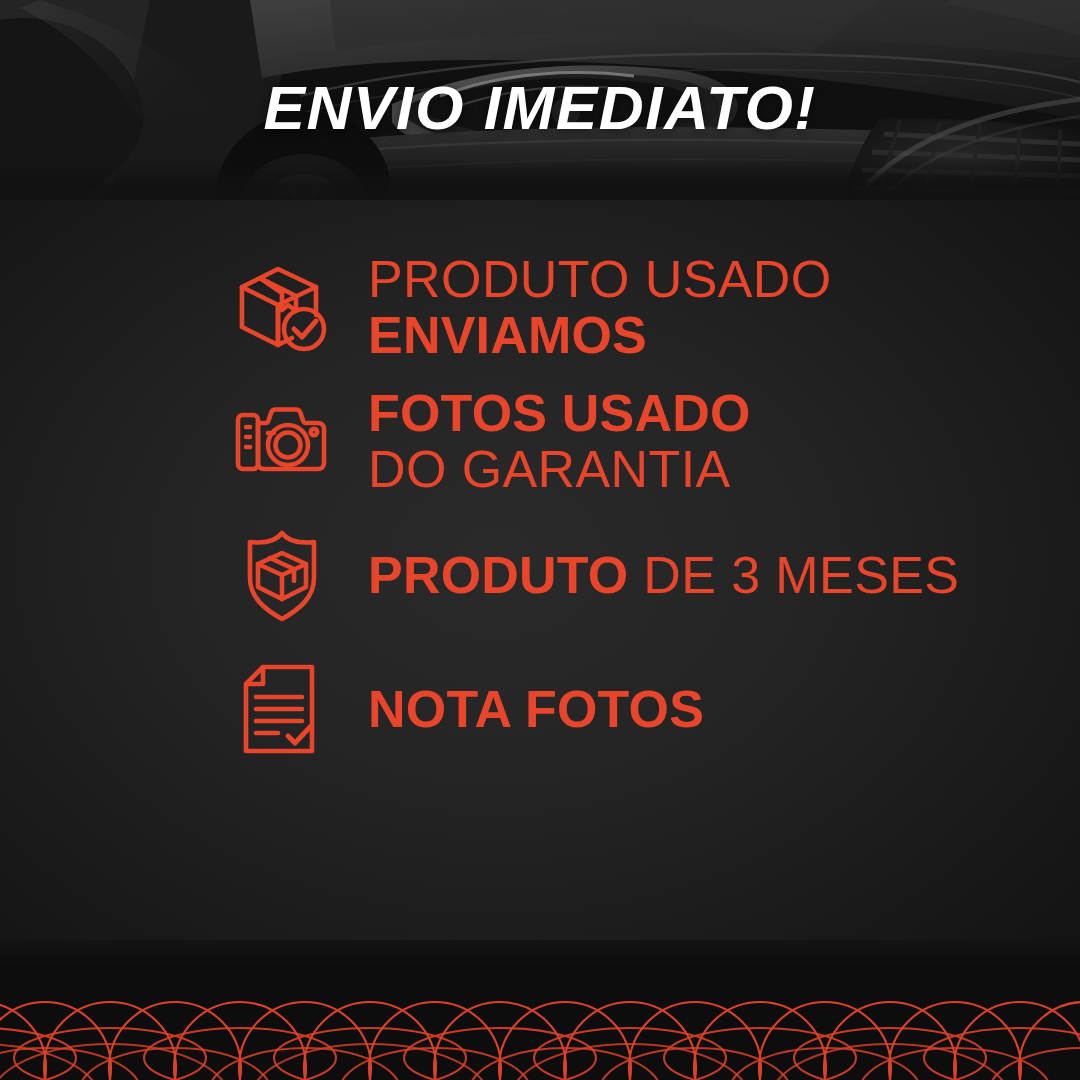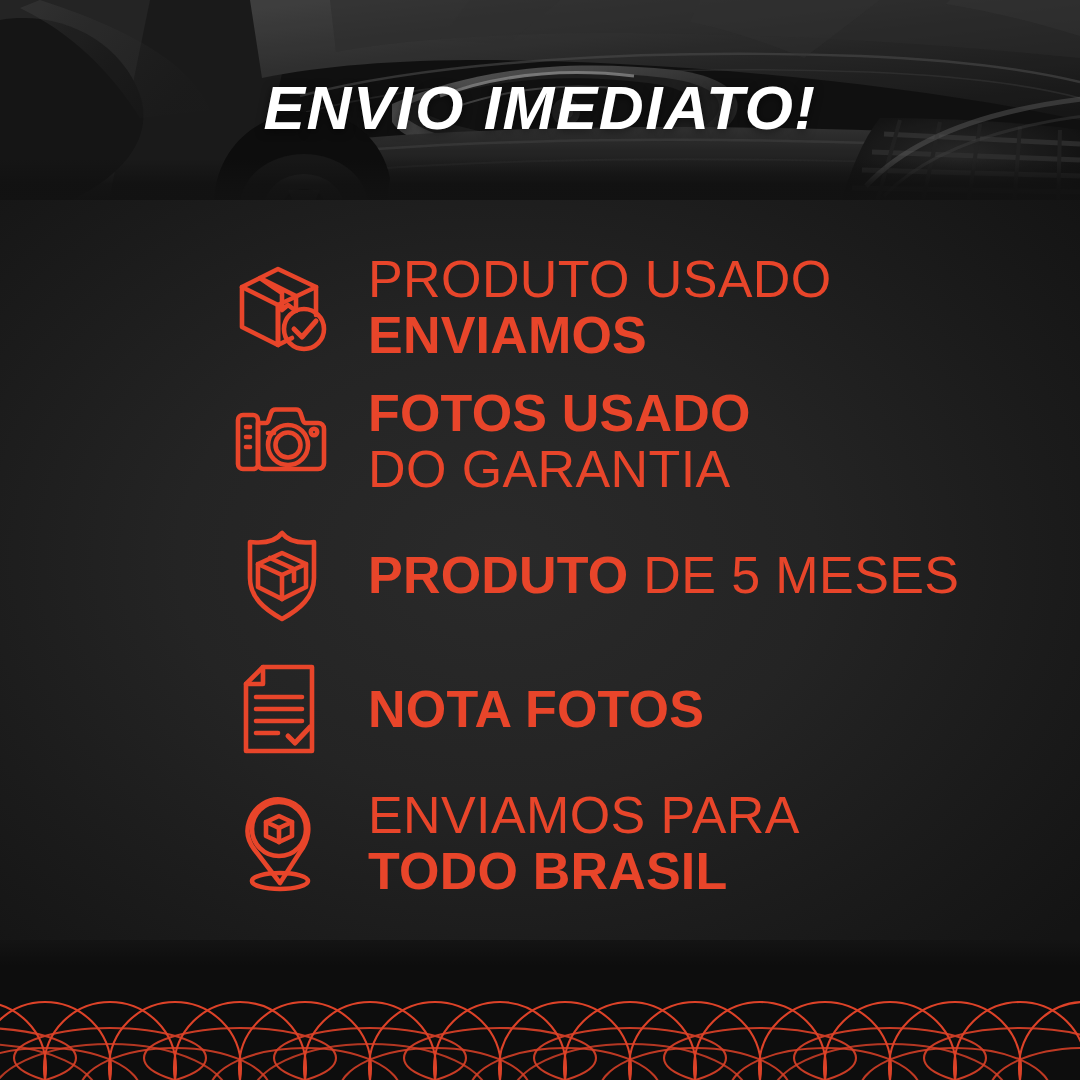--- a/index.html
+++ b/index.html
@@ -267,54 +267,38 @@
         <div class="ficon">
           <svg width="104" height="104" viewBox="0 0 104 104" fill="none" stroke="#e8452a" stroke-width="4.6" stroke-linecap="round" stroke-linejoin="round">
             <path d="M52 10 C46 18 36 21 20 19 L20 55 C20 74 34 86 52 96 C70 86 84 74 84 55 L84 19 C68 21 58 18 52 10 Z"></path>
             <path d="M28 41 L52 30 L76 41 L52 52 Z"></path>
             <path d="M28 41 L28 64 L52 76 L52 52"></path>
             <path d="M76 41 L76 64 L52 76"></path>
             <path d="M40 35 L64 46 L64 58"></path>
           </svg>
         </div>
         <div class="ftext">
-          <span class="line l2"><b class="bold">PRODUTO</b><span class="reg"> DE 5 MESES</span></span>
+          <span class="line l2"><b class="bold">PRODUTO</b><span class="reg"> DE 3 MESES</span></span>
         </div>
       </div>
 
       <div class="feature">
         <div class="ficon">
           <svg width="104" height="104" viewBox="0 0 104 104" fill="none" stroke="#e8452a" stroke-width="4.6" stroke-linecap="round" stroke-linejoin="round">
             <path d="M33 10 L82 10 L82 94 L16 94 L16 27 Z"></path>
             <path d="M33 10 L33 27 L16 27"></path>
             <path d="M26 40 L72 40 M26 52 L72 52 M26 64 L72 64 M26 76 L48 76"></path>
             <path d="M58 79 L65 86 L80 70" stroke-width="5"></path>
           </svg>
         </div>
         <div class="ftext">
           <span class="line l2 bold">NOTA FOTOS</span>
         </div>
       </div>
 
-      <div class="feature">
-        <div class="ficon">
-          <svg width="104" height="104" viewBox="0 0 104 104" fill="none" stroke="#e8452a" stroke-width="4.6" stroke-linecap="round" stroke-linejoin="round">
-            <path d="M24 58 C18 50 16 40 19 31 C24 15 39 6 54 9 C70 12 80 26 78 42 C77 50 74 56 70 61 L50 92 Z"></path>
-            <circle cx="49" cy="38" r="27"></circle>
-            <path d="M36 31 L49 25 L62 31 L49 37 Z"></path>
-            <path d="M36 31 L36 45 L49 51 L49 37"></path>
-            <path d="M62 31 L62 45 L49 51"></path>
-            <ellipse cx="50" cy="90" rx="28" ry="8"></ellipse>
-          </svg>
-        </div>
-        <div class="ftext">
-          <span class="line l1 reg">ENVIAMOS PARA</span>
-          <span class="line l2 bold">TODO BRASIL</span>
-        </div>
-      </div>
 
     </div>
   </div>
 
   <div id="pattern">
     <svg width="1080" height="140" viewBox="0 0 1080 140">
       <rect x="0" y="0" width="1080" height="140" fill="#0d0d0d"></rect>
       <g fill="none" stroke="#e8452a" stroke-width="2.1" opacity="0.95">
         <g id="row1">
           <circle cx="-20" cy="128" r="66"></circle>

